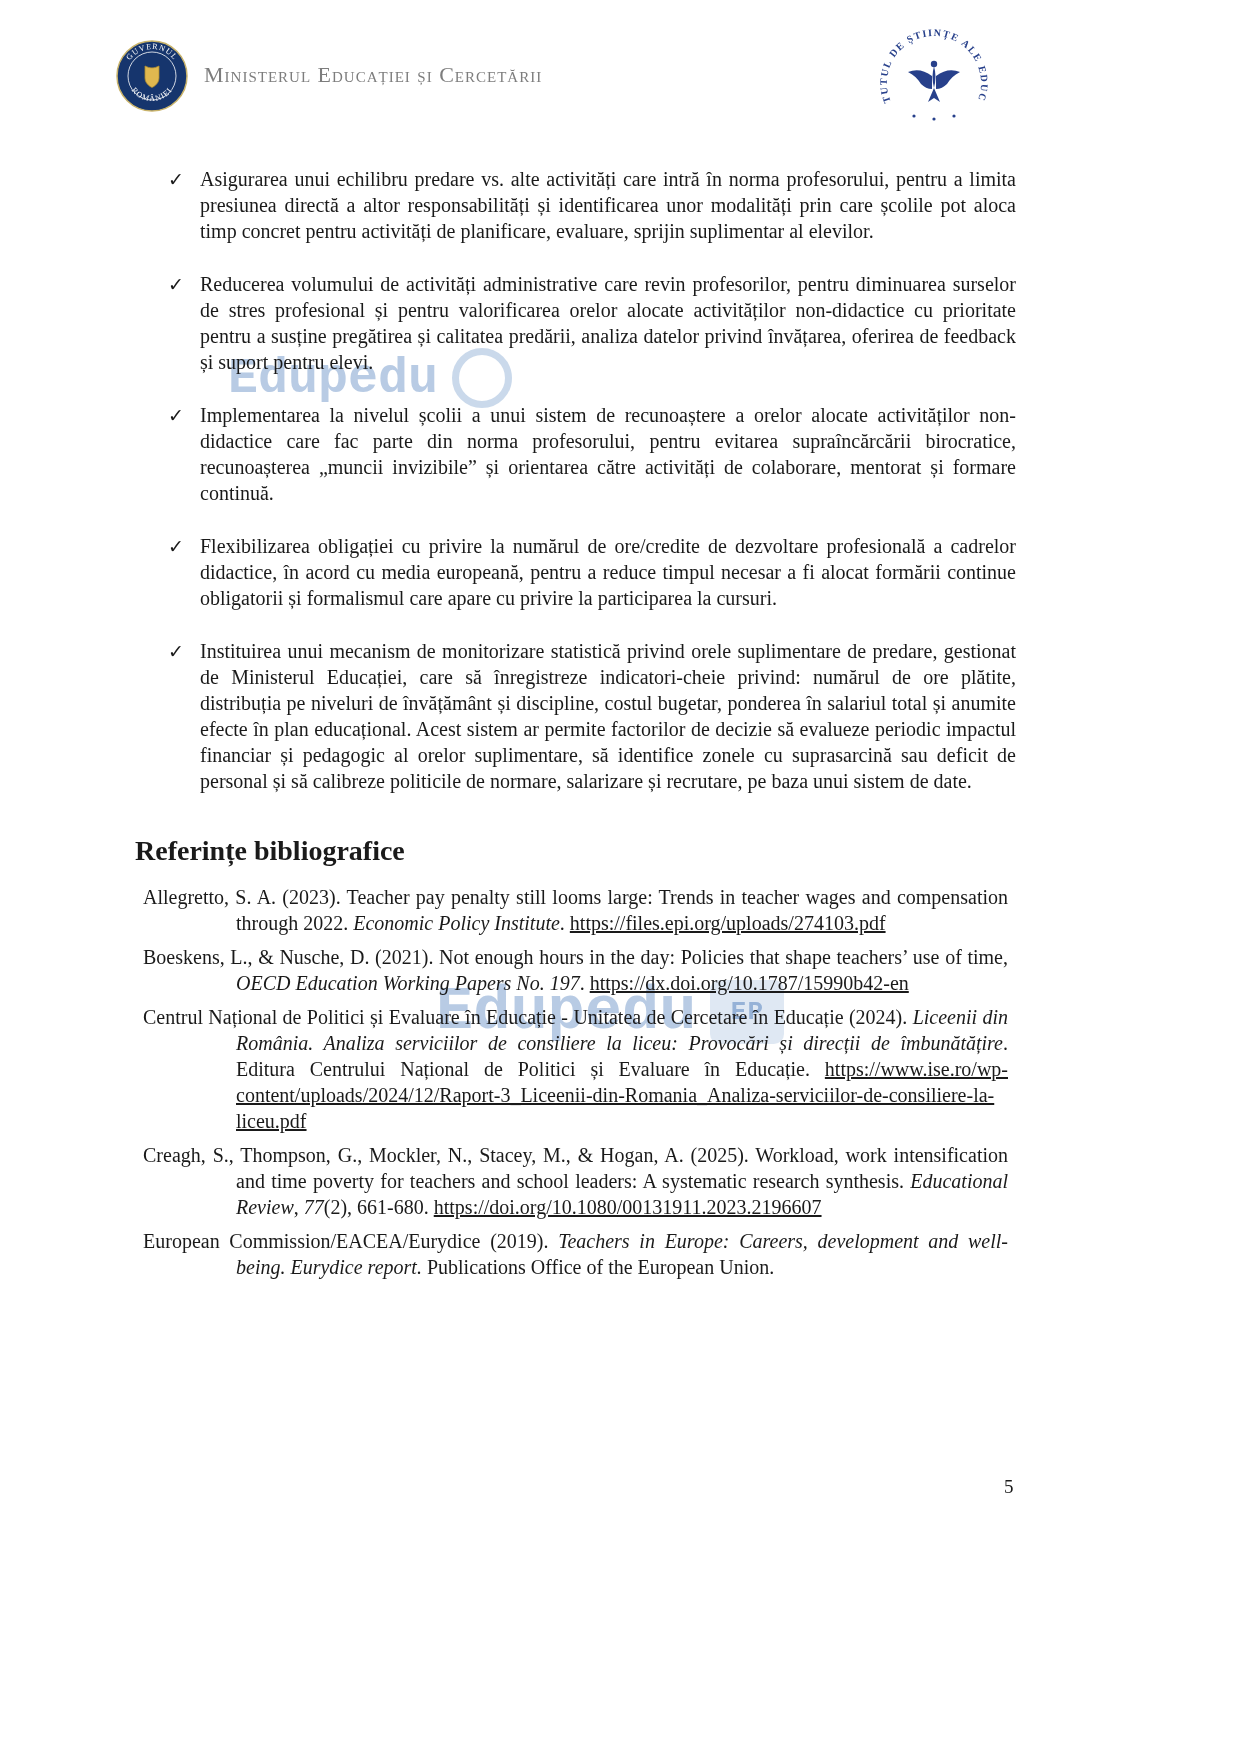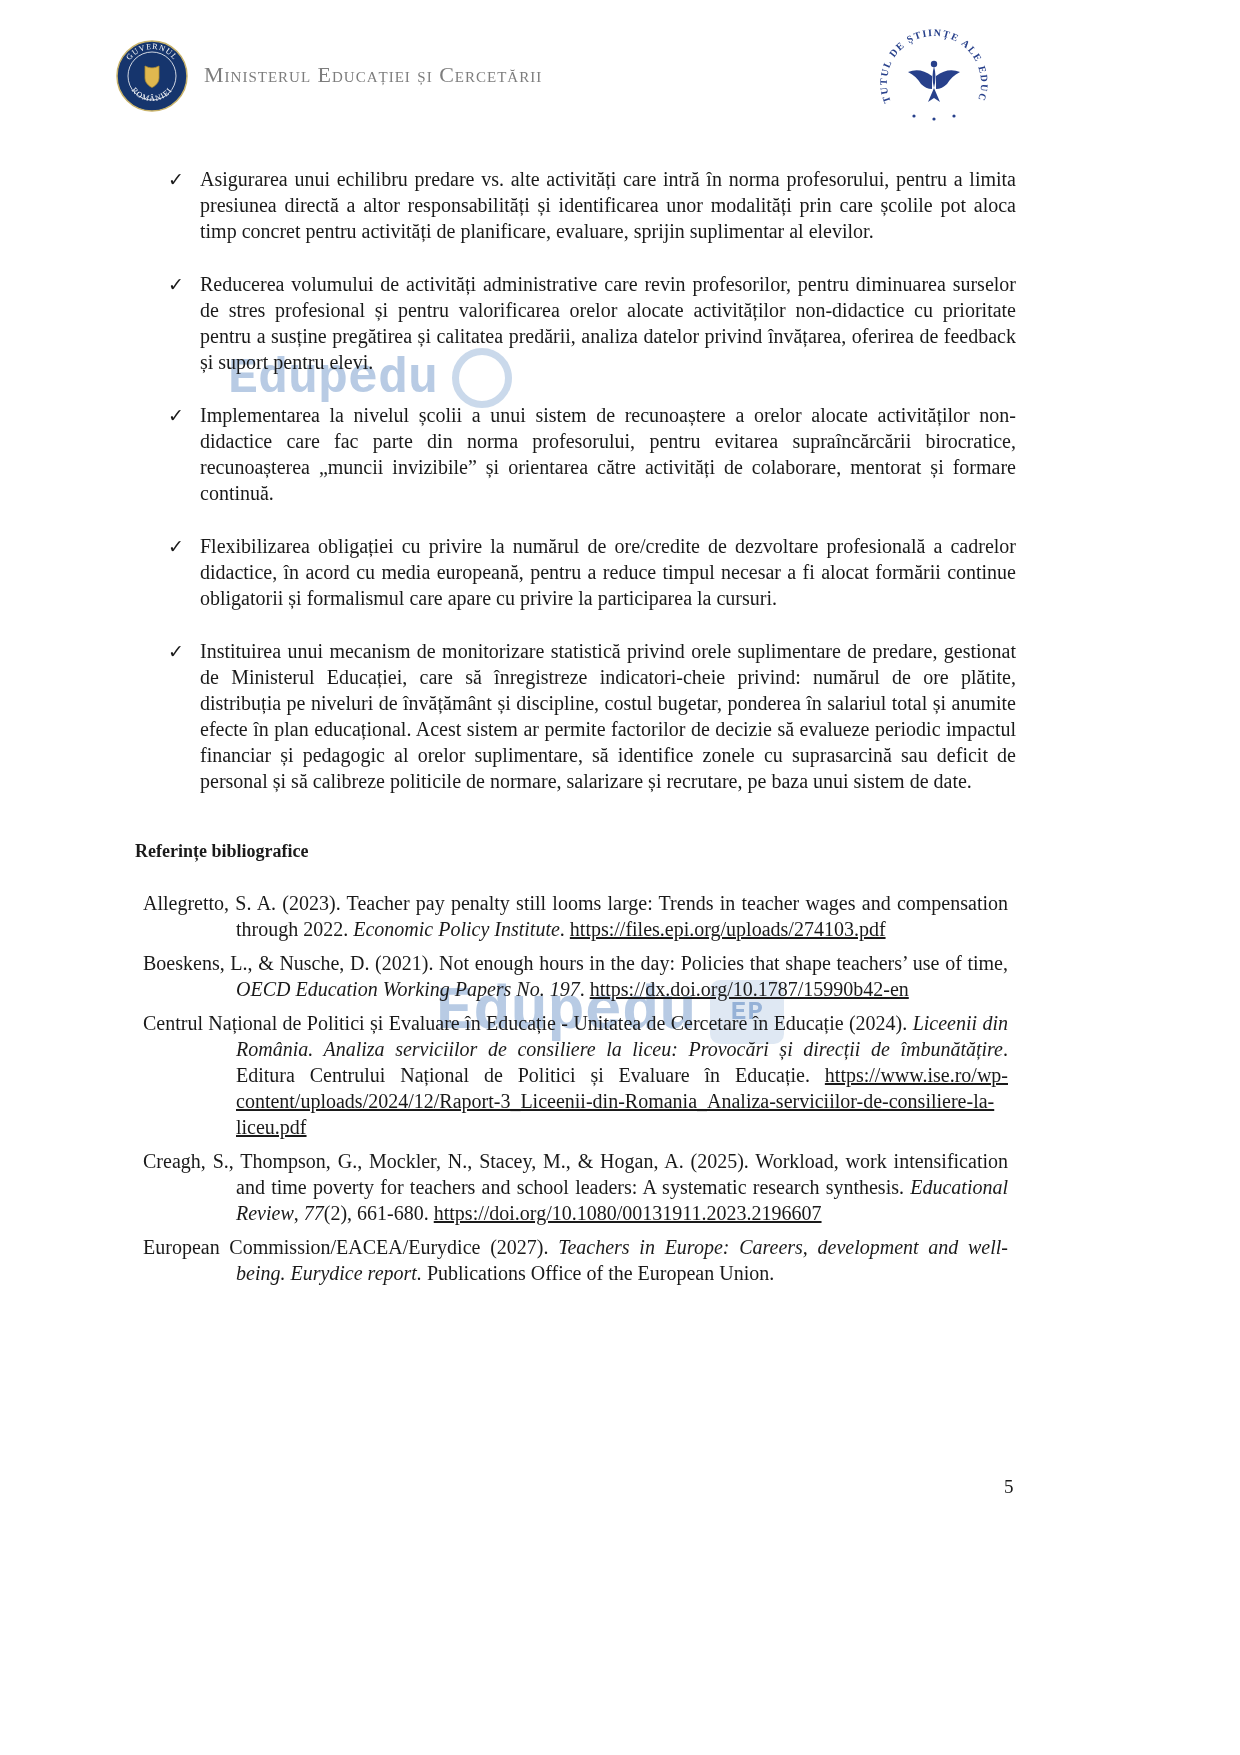--- a/index.html
+++ b/index.html
@@ -39,21 +39,21 @@
     position:absolute; z-index:1; left:135px; top:166px; width:881px;
     font-size:20px; line-height:26px; text-align:justify;
   }
   ul.bullets { margin:0; padding:0; list-style:none; }
   li.bullet { display:flex; margin:0 0 27px 0; }
   .check {
     flex:0 0 32px; margin-left:33px; font-family:"DejaVu Sans", sans-serif;
     font-size:19px; line-height:26px; color:#1a1a1a;
   }
   .btext { flex:1; }
-  .refs-heading { margin:44px 0 26px 0; font-size:18px; font-weight:bold; text-align:left; }
+  .refs-heading { margin:44px 0 20px 0; font-size:28px; font-weight:bold; text-align:left; }
   .ref { margin:8px; padding-left:93px; text-indent:-93px; }
   .seg-italic { font-style:italic; }
   a.seg-link {
     color:inherit; text-decoration:underline; overflow-wrap:anywhere; cursor:pointer;
   }
   .page-number { position:absolute; z-index:1; left:1004px; top:1476px; font-size:19px; }
   
   .arc-text { font-family:"Liberation Serif", serif; }
 </style>
 </head>
@@ -133,18 +133,18 @@
           <span class="check">✓</span>
           <span class="btext">Instituirea unui mecanism de monitorizare statistică privind orele suplimentare de predare, gestionat de Ministerul Educației, care să înregistreze indicatori-cheie privind: numărul de ore plătite, distribuția pe niveluri de învățământ și discipline, costul bugetar, ponderea în salariul total și anumite efecte în plan educațional. Acest sistem ar permite factorilor de decizie să evalueze periodic impactul financiar și pedagogic al orelor suplimentare, să identifice zonele cu suprasarcină sau deficit de personal și să calibreze politicile de normare, salarizare și recrutare, pe baza unui sistem de date.</span>
         </li>
       </ul>
     <h3 class="refs-heading">Referințe bibliografice</h3>
     <div>
         <p class="ref"><span>Allegretto, S. A. (2023). Teacher pay penalty still looms large: Trends in teacher wages and compensation through 2022. </span><span class="seg-italic">Economic Policy Institute</span><span>. </span><a class="seg-link" href="#">https://files.epi.org/uploads/274103.pdf</a></p>
         <p class="ref"><span>Boeskens, L., &amp; Nusche, D. (2021). Not enough hours in the day: Policies that shape teachers’ use of time, </span><span class="seg-italic">OECD Education Working Papers No. 197</span><span>. </span><a class="seg-link" href="#">https://dx.doi.org/10.1787/15990b42-en</a></p>
         <p class="ref"><span>Centrul Național de Politici și Evaluare în Educație - Unitatea de Cercetare în Educație (2024). </span><span class="seg-italic">Liceenii din România. Analiza serviciilor de consiliere la liceu: Provocări și direcții de îmbunătățire</span><span>. Editura Centrului Național de Politici și Evaluare în Educație. </span><a class="seg-link" href="#">https://www.ise.ro/wp-content/uploads/2024/12/Raport-3_Liceenii-din-Romania_Analiza-serviciilor-de-consiliere-la-liceu.pdf</a></p>
         <p class="ref"><span>Creagh, S., Thompson, G., Mockler, N., Stacey, M., &amp; Hogan, A. (2025). Workload, work intensification and time poverty for teachers and school leaders: A systematic research synthesis. </span><span class="seg-italic">Educational Review</span><span>, </span><span class="seg-italic">77</span><span>(2), 661-680. </span><a class="seg-link" href="#">https://doi.org/10.1080/00131911.2023.2196607</a></p>
-        <p class="ref"><span>European Commission/EACEA/Eurydice (2027).  </span><span class="seg-italic">Teachers in Europe: Careers, development and well-being. Eurydice report.</span><span> Publications Office of the European Union.</span></p>
+        <p class="ref"><span>European Commission/EACEA/Eurydice (2019).  </span><span class="seg-italic">Teachers in Europe: Careers, development and well-being. Eurydice report.</span><span> Publications Office of the European Union.</span></p>
       </div>
   </div>
 
   <div class="page-number">5</div>
 </div>
 
 </body></html>

